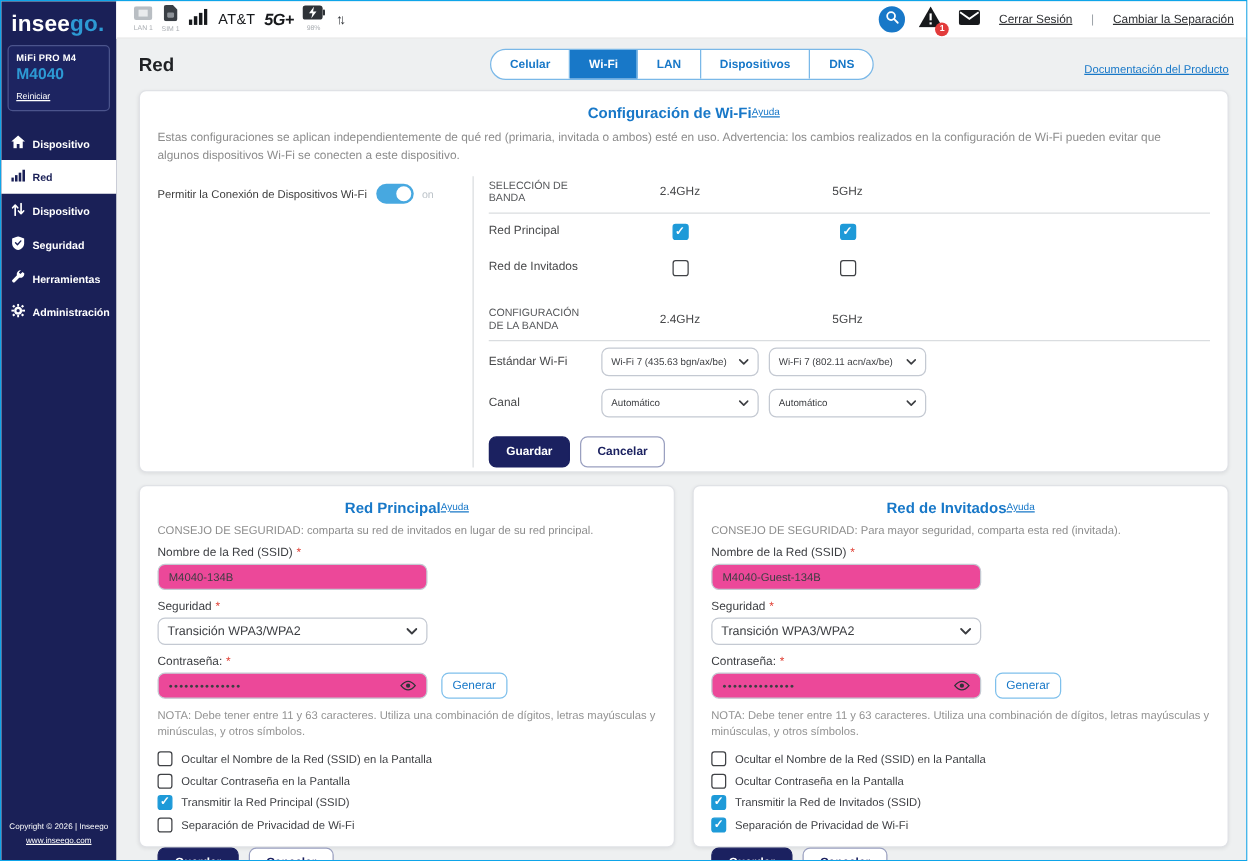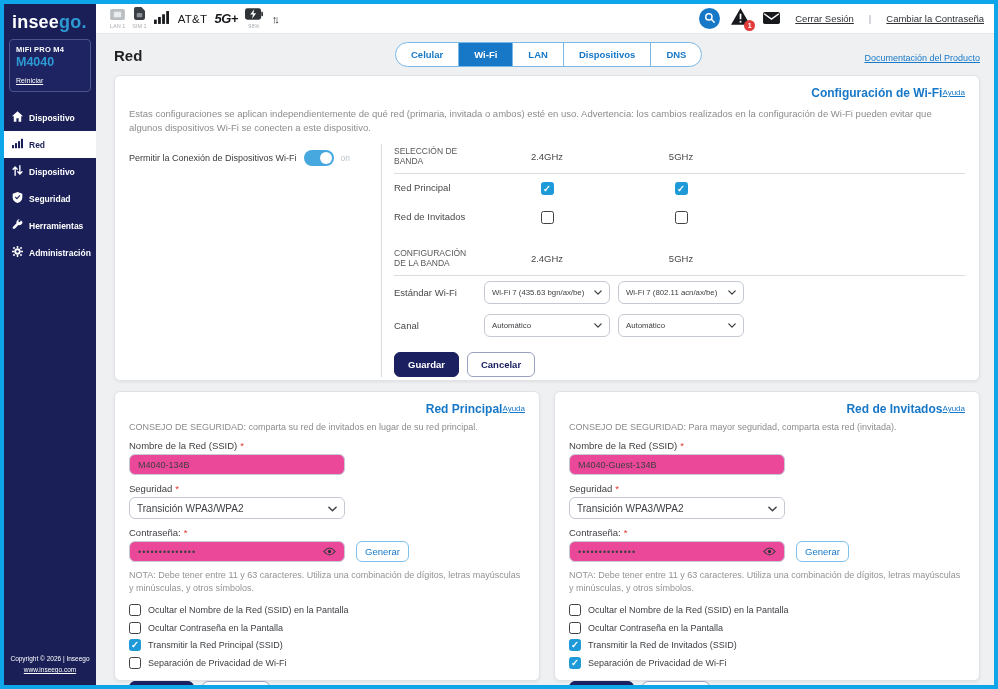--- a/index.html
+++ b/index.html
@@ -1,18 +1,18 @@
 <!DOCTYPE html>
 <html><head>
 <meta charset="utf-8">
 <style>
   *{box-sizing:border-box;margin:0;padding:0}
   html,body{width:998px;height:689px}
   body{font-family:"Liberation Sans",sans-serif;background:#fff;-webkit-font-smoothing:antialiased}
-  .app{display:flex;width:998px;height:689px;border:4px solid #0ea5e9;background:#eef0f1;overflow:hidden}
+  .app{display:flex;width:998px;height:689px;border:1px solid #0ea5e9;background:#eef0f1;overflow:hidden}
 
   
   .sidebar{width:92px;background:#1a2057;color:#fff;display:flex;flex-direction:column;flex-shrink:0}
   .logo{font-size:18px;font-weight:bold;padding:8px 8px 4px;letter-spacing:.2px}
   .logo .go{color:#2d9ad4}
   .logo .dot{color:#2d9ad4;font-size:18px}
   .device-box{margin:2px 5px 0;border:1px solid #4b548c;border-radius:4px;padding:5px 6px 4px;background:#1d2461}
   .device-model{font-size:7.5px;font-weight:bold;letter-spacing:.2px}
   .device-name{color:#2d9ad4;font-weight:bold;font-size:12.5px;margin-top:1px}
   .restart{font-size:7px;text-decoration:underline;margin-top:2px;display:inline-block;cursor:pointer}
@@ -42,21 +42,21 @@
   .content{flex:1;padding:5px 14px 10px 18px;overflow:hidden}
   .page-head{position:relative;height:36px}
   .page-title{font-size:15px;font-weight:bold;color:#1f2124;position:absolute;left:0;top:8px}
   .tabs{position:absolute;left:281px;top:3px;display:flex;border:1px solid #7ab8e8;border-radius:13px;overflow:hidden;background:#fff}
   .tab{padding:6px 15px;font-size:9.5px;font-weight:bold;color:#1878c8;border-right:1px solid #7ab8e8;cursor:pointer;white-space:nowrap}
   .tab:last-child{border-right:none}
   .tab.active{background:#1878c8;color:#fff}
   .doc-link{position:absolute;right:0;top:14px;font-size:9px;color:#1878c8;text-decoration:underline;cursor:pointer}
 
   .card{background:#fff;border:1px solid #e0e2e6;border-radius:6px;box-shadow:0 1px 3px rgba(0,0,0,.07);padding:10px 14px 12px}
-  .card-head{display:flex;justify-content:flex-end;align-items:flex-start}
+  .card-head{display:flex;justify-content:center;align-items:flex-start}
   .card-title{color:#1878c8;font-size:12px;font-weight:bold}
   .help-link{color:#1878c8;font-size:8px;text-decoration:underline;cursor:pointer;margin-top:2px}
   .card-desc{color:#8c8c8c;font-size:9.5px;margin-top:7px;line-height:1.5;padding-right:6px}
 
   
   .config-card{height:306px}
   .config-body{display:flex;margin-top:8px}
   .config-left{width:252px;flex-shrink:0;padding-top:6px}
   .toggle-row{display:flex;align-items:center;gap:7px;font-size:9px;color:#3c3c3c}
   .toggle{width:30px;height:16px;background:#47a8e0;border-radius:9px;position:relative;flex-shrink:0;cursor:pointer}
@@ -226,21 +226,21 @@
         <span class="badge">1</span>
       </div>
       <div class="mail-wrap">
         <span><svg width="17" height="12" viewBox="0 0 24 17">
               <rect width="24" height="17" rx="2.5" fill="#17191c"></rect>
               <path d="M1.5 2.5 L12 10 L22.5 2.5" stroke="#fff" stroke-width="2" fill="none"></path>
             </svg></span>
       </div>
       <span class="top-link">Cerrar Sesión</span>
       <span class="link-sep">|</span>
-      <span class="top-link">Cambiar la Contraseña</span>
+      <span class="top-link">Cambiar la Separación</span>
     </div>
 
     <div class="content">
 
       <div class="page-head">
         <div class="page-title">Red</div>
         <div class="tabs">
           <div class="tab"><span>Celular</span></div>
           <div class="tab active"><span>Wi-Fi</span></div>
           <div class="tab"><span>LAN</span></div>

